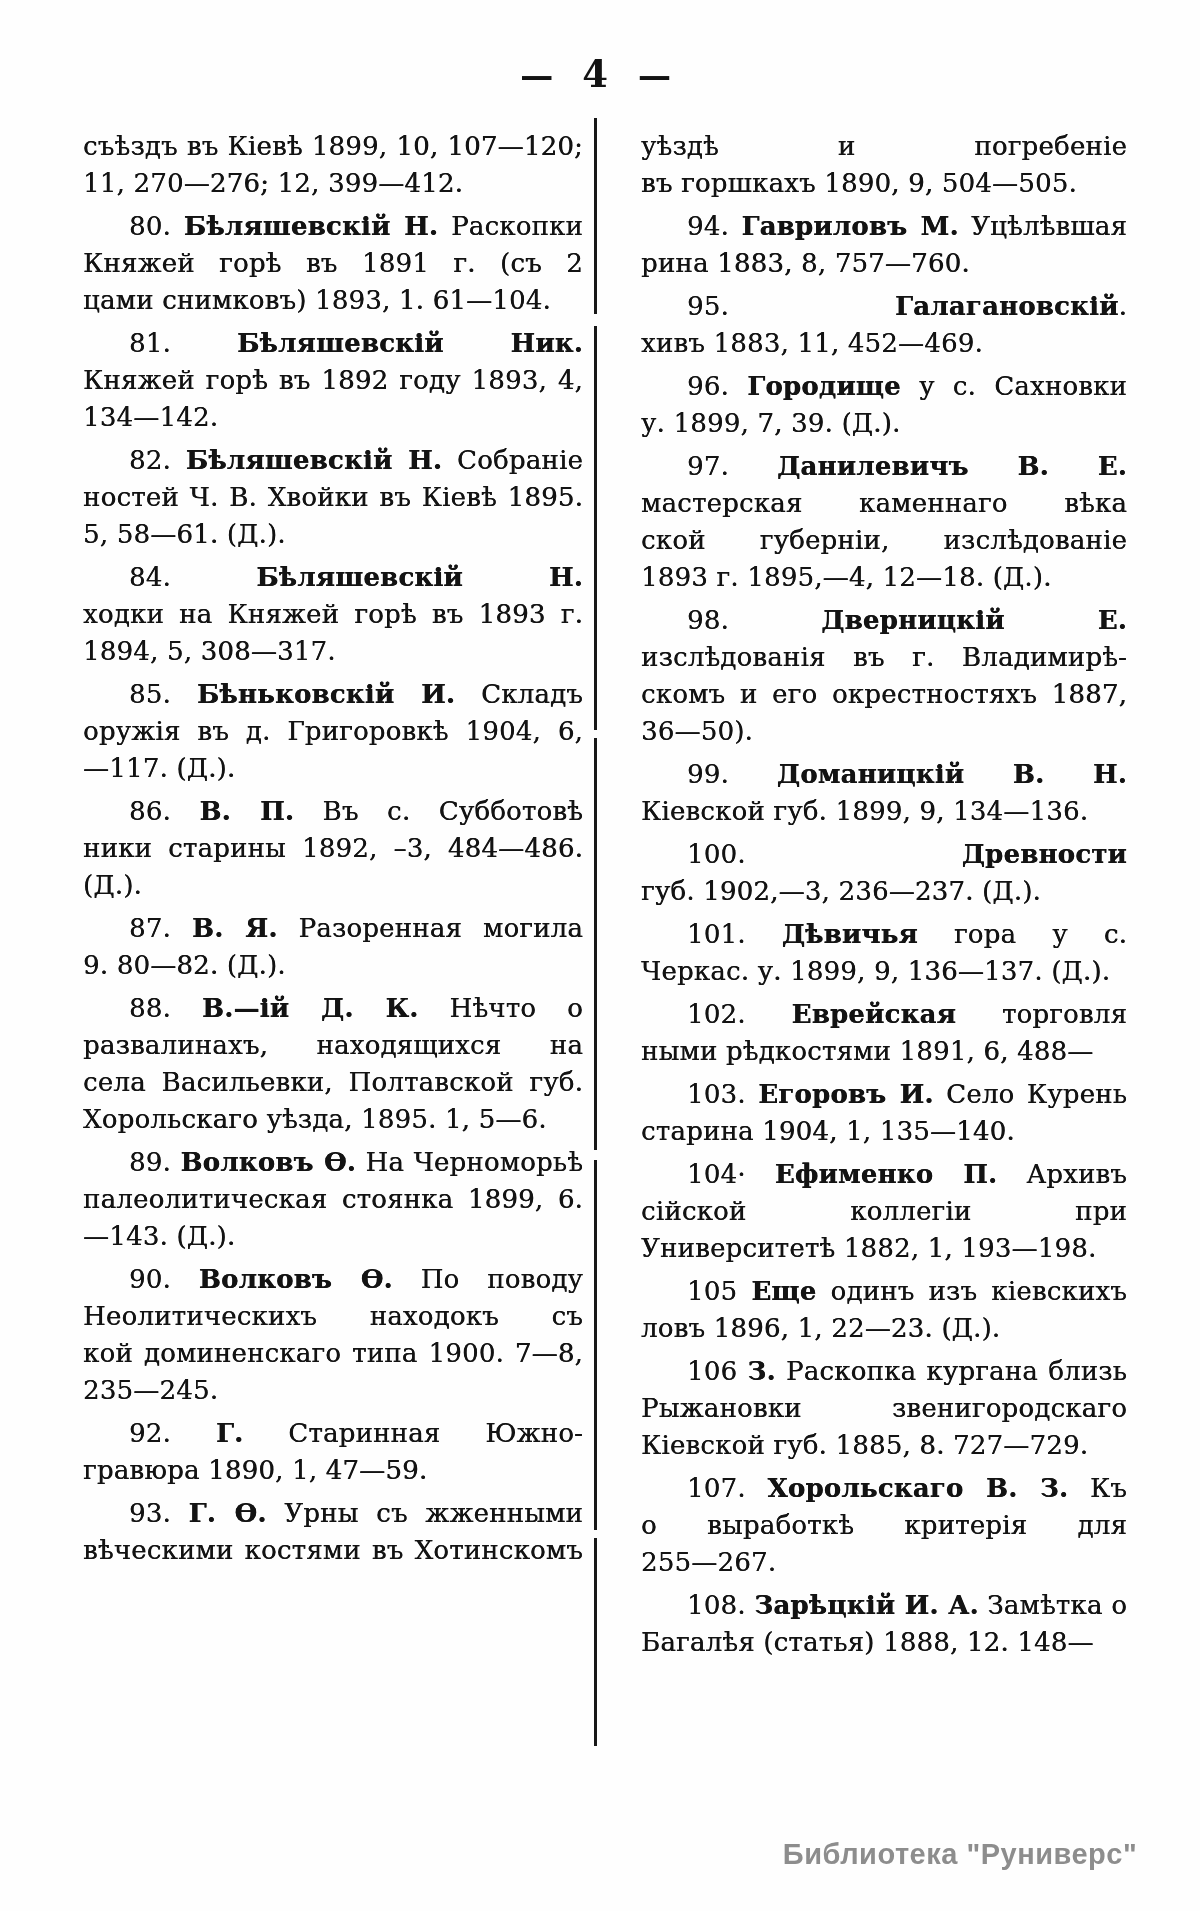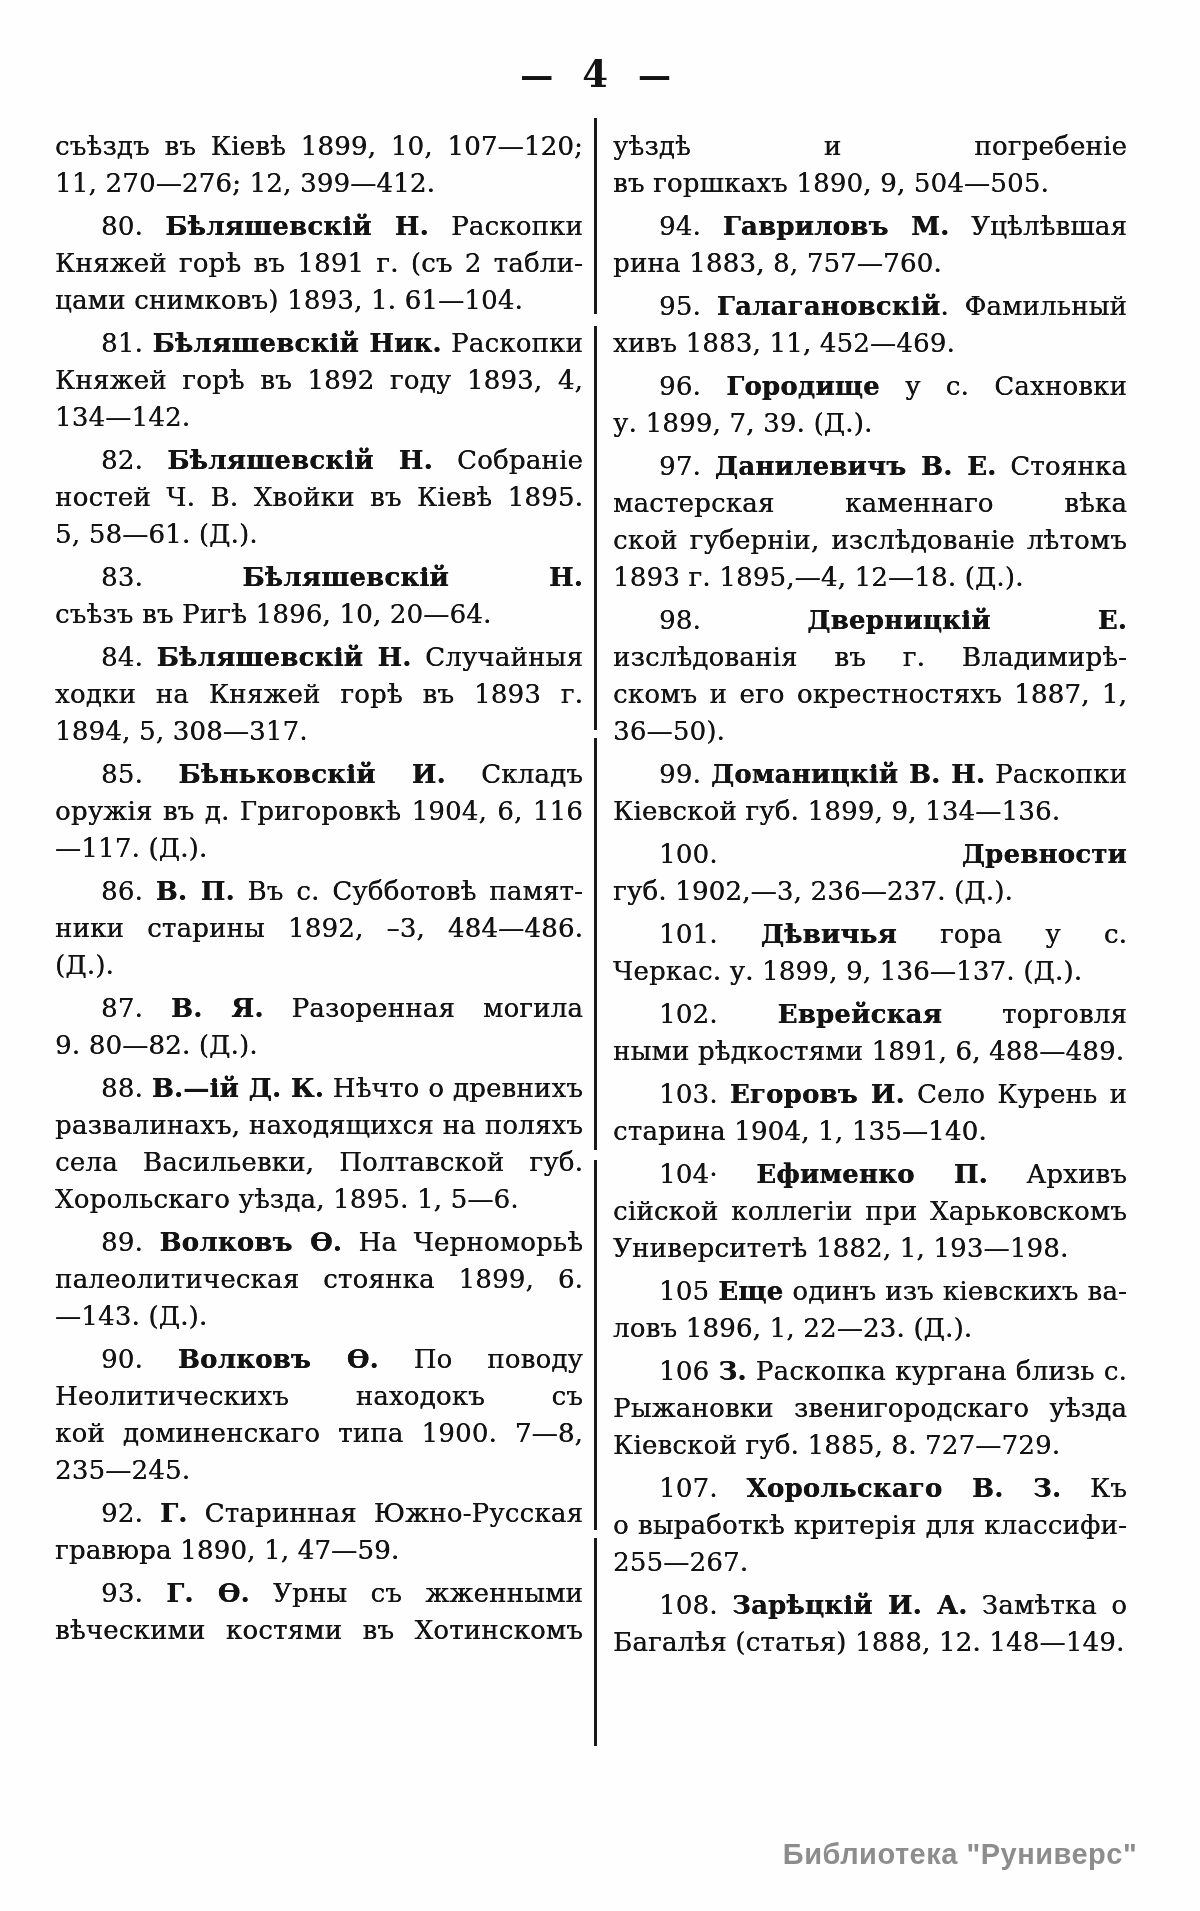--- a/index.html
+++ b/index.html
@@ -15,21 +15,21 @@
   .header .dash{font-weight:bold;letter-spacing:-1px;}
   .header .dash.left{margin-right:30px;}
   .header .dash.right{margin-left:30px;}
   .header .pagenum{font-weight:bold;font-size:37px;}
   .col{
     position:absolute;top:128px;font-size:26px;line-height:37px;
     letter-spacing:0.2px;text-shadow:0.35px 0 0 currentColor;
   }
   .col-left{left:55px;width:528px;}
   .col-right{left:613px;width:514px;}
-  .entry{margin-top:6px;}
+  .entry{margin-top:6px;margin-left:28px;}
   .entry:first-child{margin-top:0;}
   .line{max-height:37px;overflow:hidden;}
   .line.fill{text-align:justify;text-align-last:justify;}
   .line.indent{padding-left:46px;}
   .bold{font-weight:bold;}
   .divider{
     position:absolute;left:594px;top:118px;width:3px;height:1628px;
     background:#181818;
   }
   .divider .gap{position:absolute;left:-1px;width:5px;background:#fefefe;}
@@ -69,24 +69,20 @@
         <div class="line fill indent"><span>81. </span><span class="bold">Бѣляшевскій Ник.</span><span> Раскопки на</span></div>
         <div class="line fill"><span>Княжей горѣ въ 1892 году 1893, 4,</span></div>
         <div class="line"><span>134—142.</span></div>
       </div>
       <div class="entry">
         <div class="line fill indent"><span>82. </span><span class="bold">Бѣляшевскій Н.</span><span> Собраніе древ-</span></div>
         <div class="line fill"><span>ностей Ч. В. Хвойки въ Кіевѣ 1895.</span></div>
         <div class="line"><span>5, 58—61. (Д.).</span></div>
       </div>
       <div class="entry">
-        <div class="line fill indent"><span>83. </span><span class="bold">Бѣляшевскій Н.</span></div>
-        <div class="line"><span>съѣзъ въ Ригѣ 1896, 10, 20—64.</span></div>
-      </div>
-      <div class="entry">
         <div class="line fill indent"><span>84. </span><span class="bold">Бѣляшевскій Н.</span><span> Случайныя на-</span></div>
         <div class="line fill"><span>ходки на Княжей горѣ въ 1893 г.</span></div>
         <div class="line"><span>1894, 5, 308—317.</span></div>
       </div>
       <div class="entry">
         <div class="line fill indent"><span>85. </span><span class="bold">Бѣньковскій И.</span><span> Складъ древняго</span></div>
         <div class="line fill"><span>оружія въ д. Григоровкѣ 1904, 6, 116</span></div>
         <div class="line"><span>—117. (Д.).</span></div>
       </div>
       <div class="entry">

